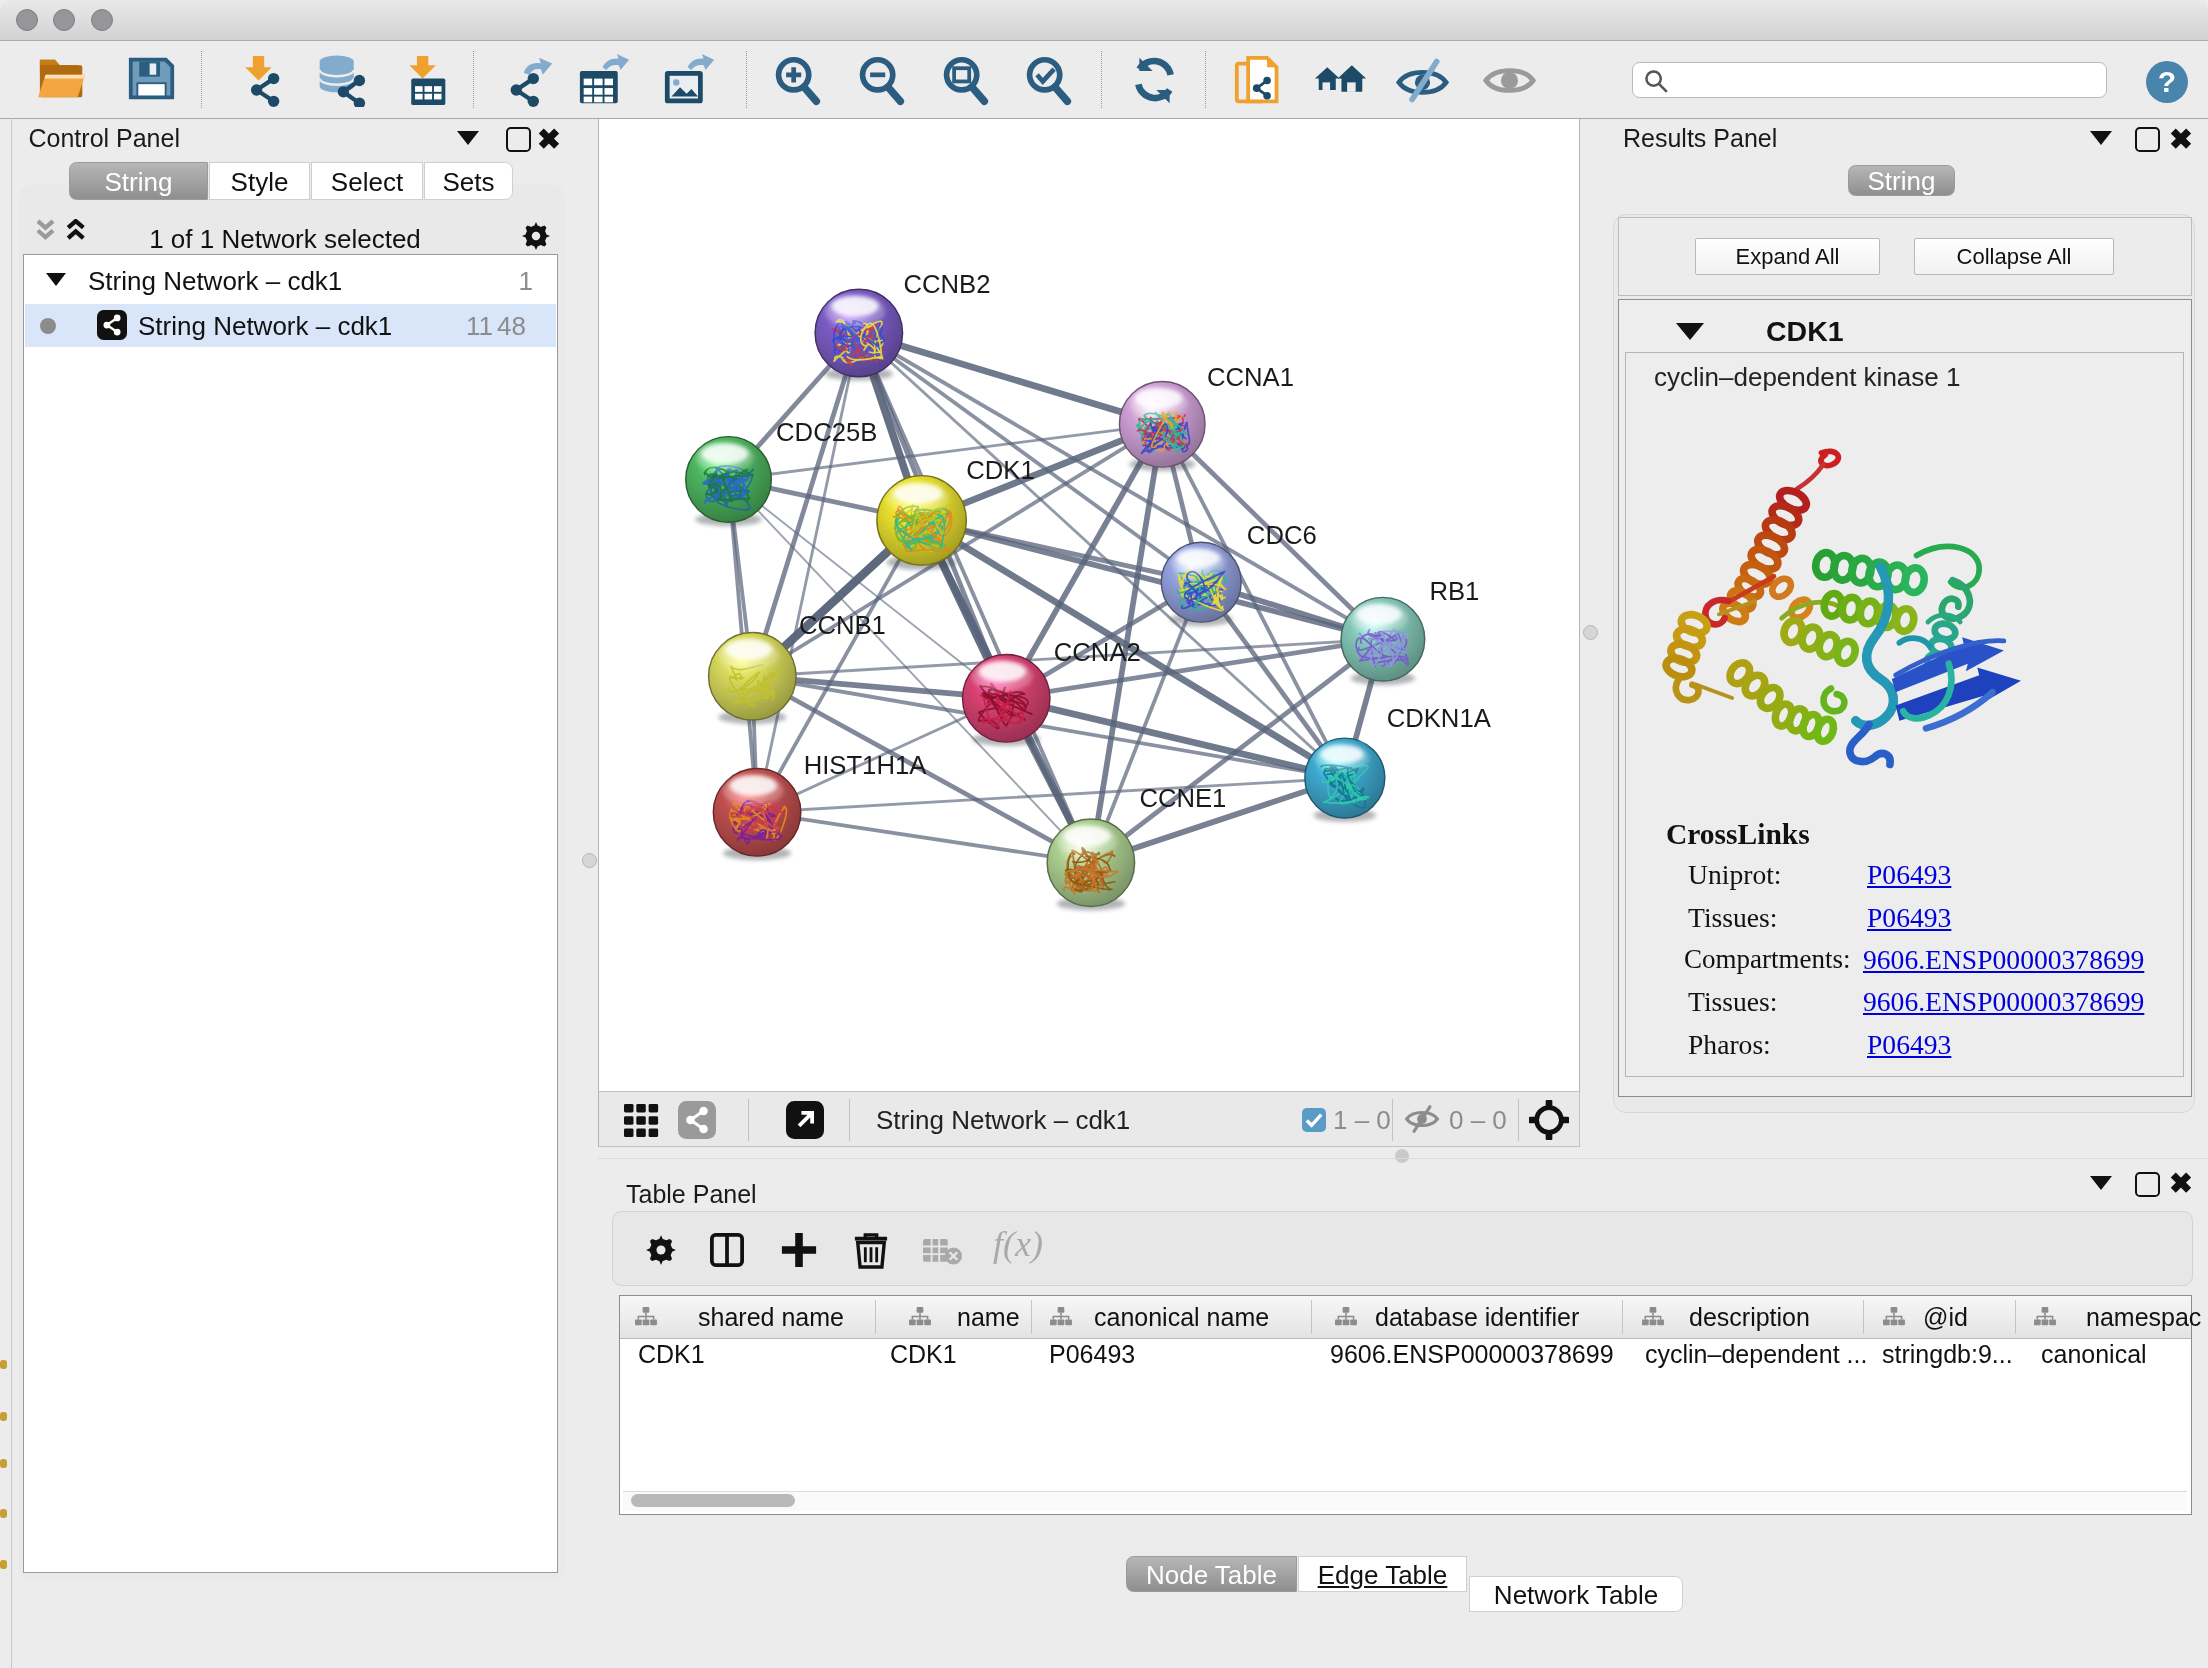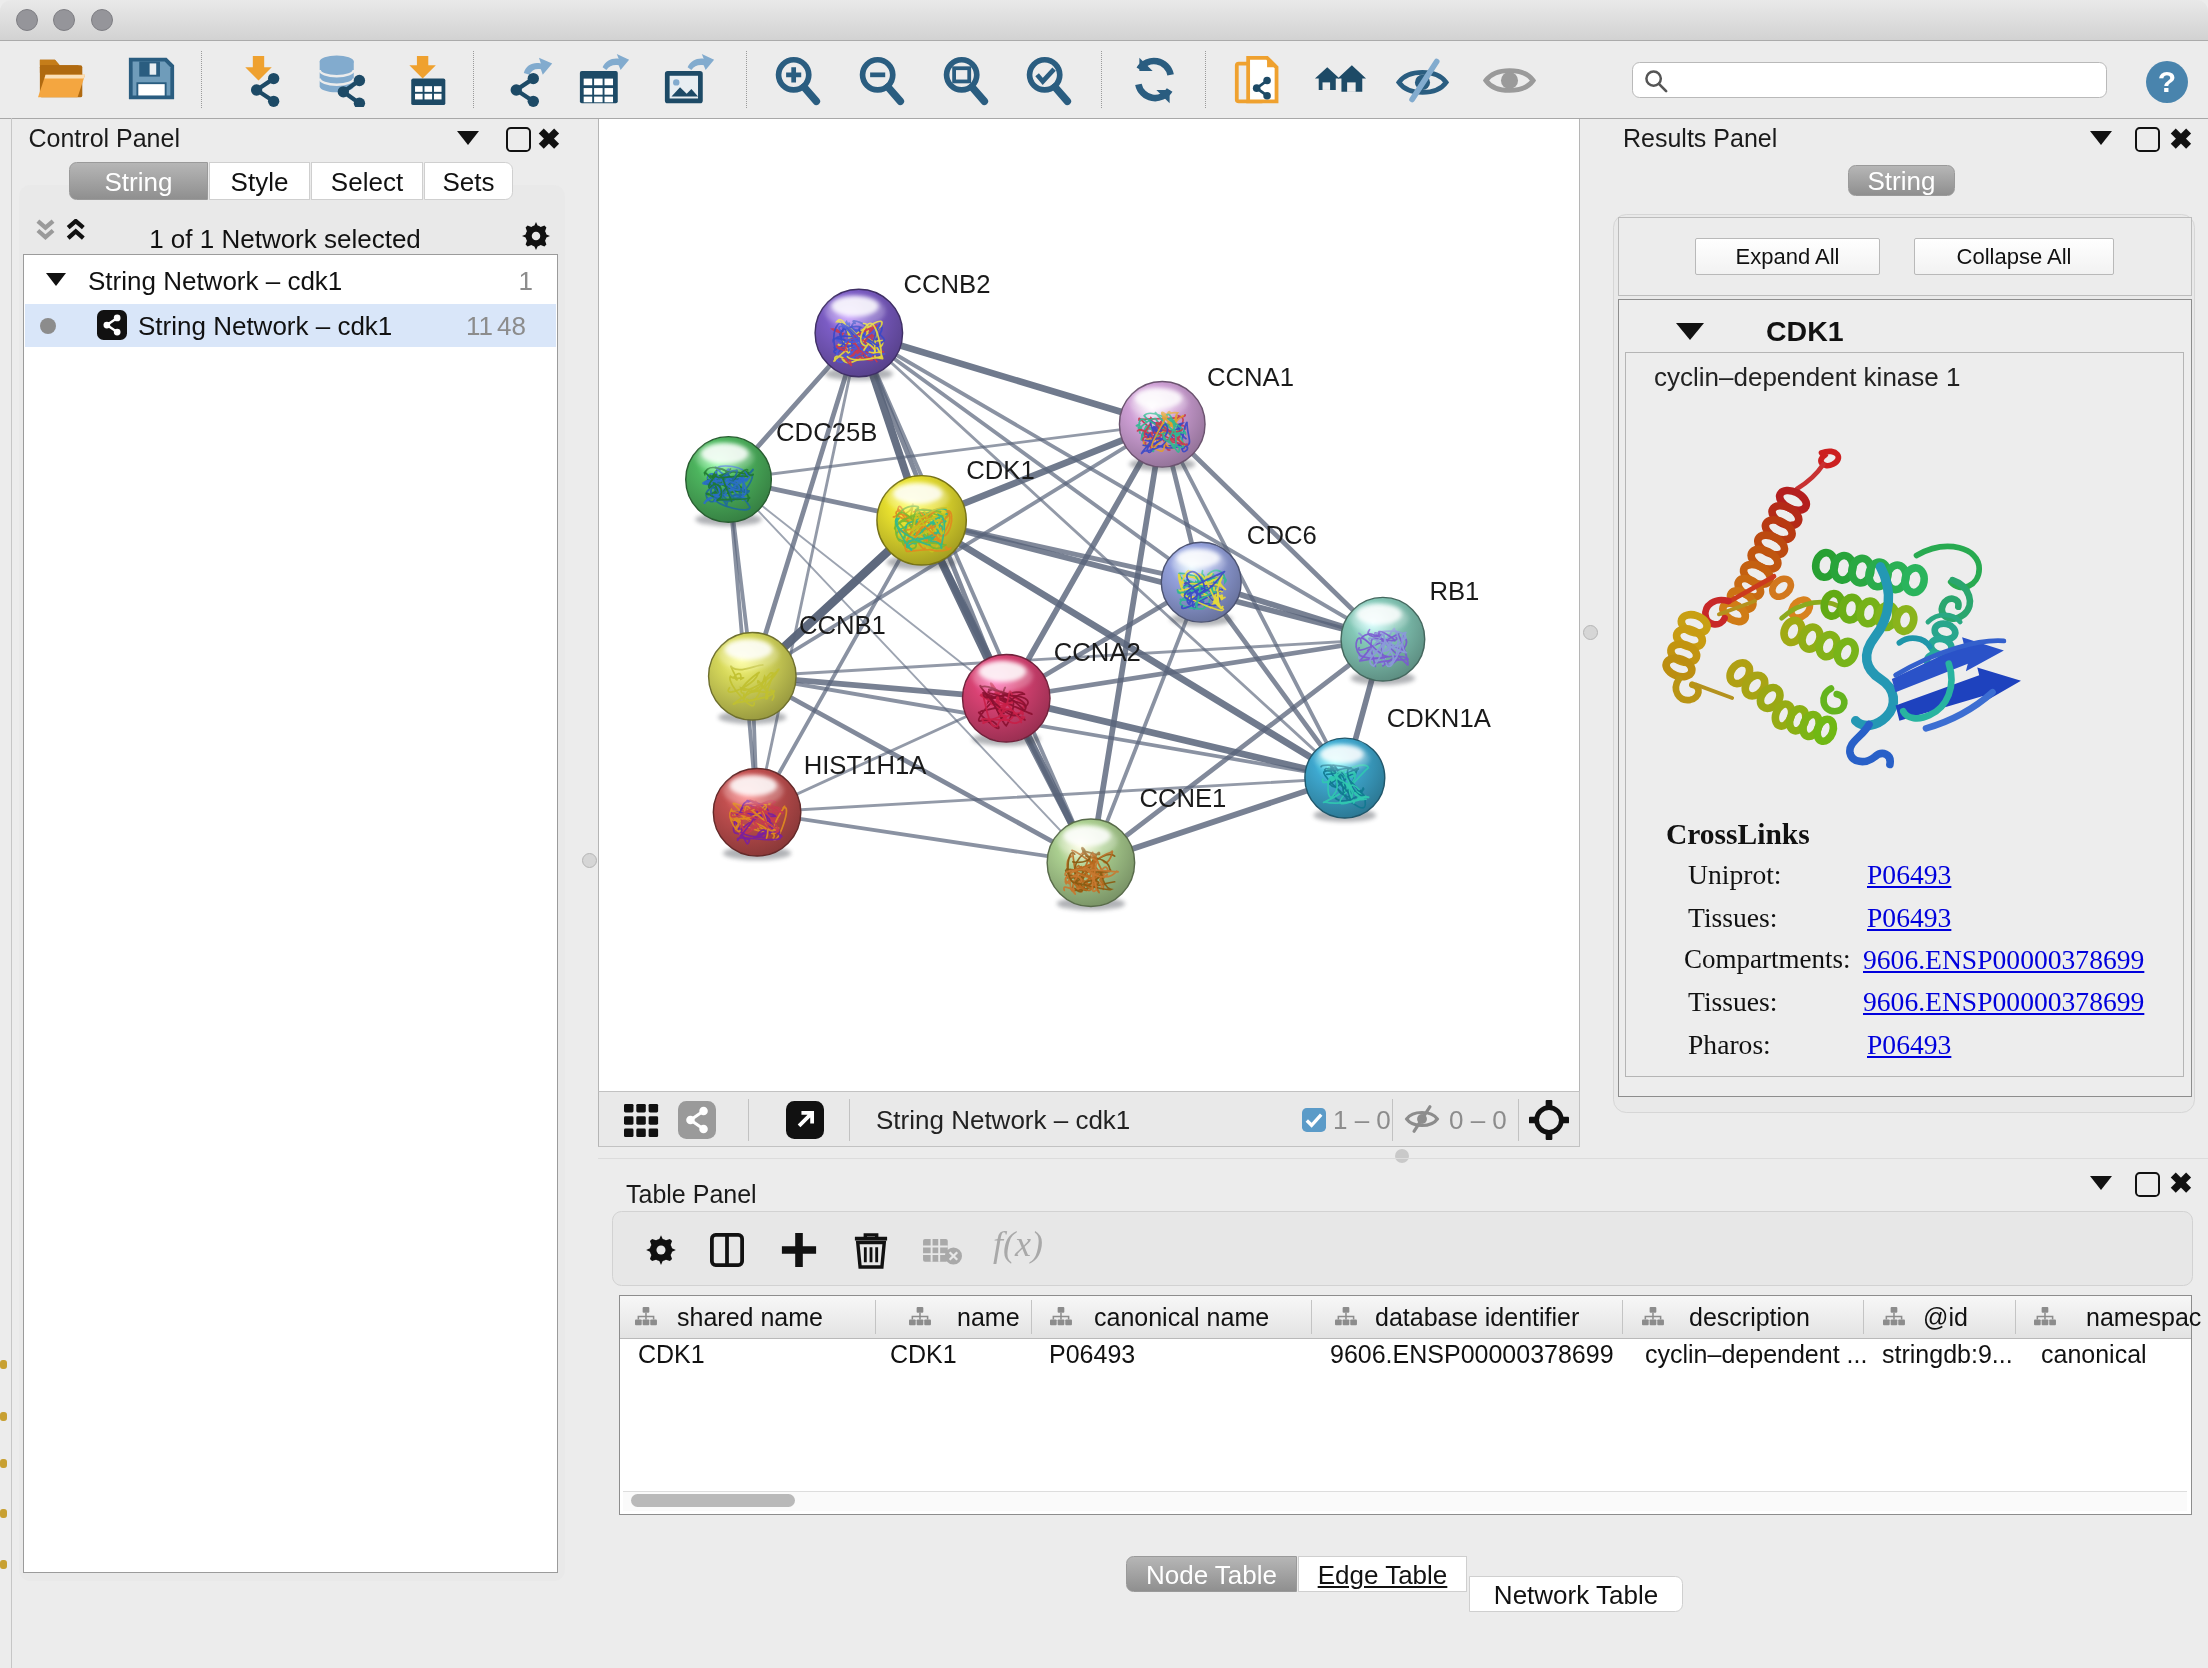--- a/index.html
+++ b/index.html
@@ -900,21 +900,21 @@
           <rect x="17" y="13" width="7" height="6" rx="1"></rect>
         </g>
         <path d="M12.5 6 v4 M4.5 13 v-3 h16 v3 M12.5 10 v3" stroke="#8c8c8c" stroke-width="1.6" fill="none"></path>
       </svg>
     <div class="thsep" style="left:255px;"></div>
     <div class="thsep" style="left:411px;"></div>
     <div class="thsep" style="left:691px;"></div>
     <div class="thsep" style="left:1002px;"></div>
     <div class="thsep" style="left:1243px;"></div>
     <div class="thsep" style="left:1395px;"></div>
-    <div class="th" style="left:57px;top:6.7px;">shared name</div>
+    <div class="th" style="left:78px;top:6.7px;">shared name</div>
     <div class="th" style="left:337px;top:6.7px;">name</div>
     <div class="th" style="left:474px;top:6.7px;">canonical name</div>
     <div class="th" style="left:755px;top:6.7px;">database identifier</div>
     <div class="th" style="left:1069px;top:6.7px;">description</div>
     <div class="th" style="left:1303px;top:6.7px;">@id</div>
     <div class="th" style="left:1466px;top:6.7px;">namespac</div>
     <div class="td" style="left:18px;">CDK1</div>
     <div class="td" style="left:270px;">CDK1</div>
     <div class="td" style="left:429px;">P06493</div>
     <div class="td" style="left:710px;">9606.ENSP00000378699</div>

